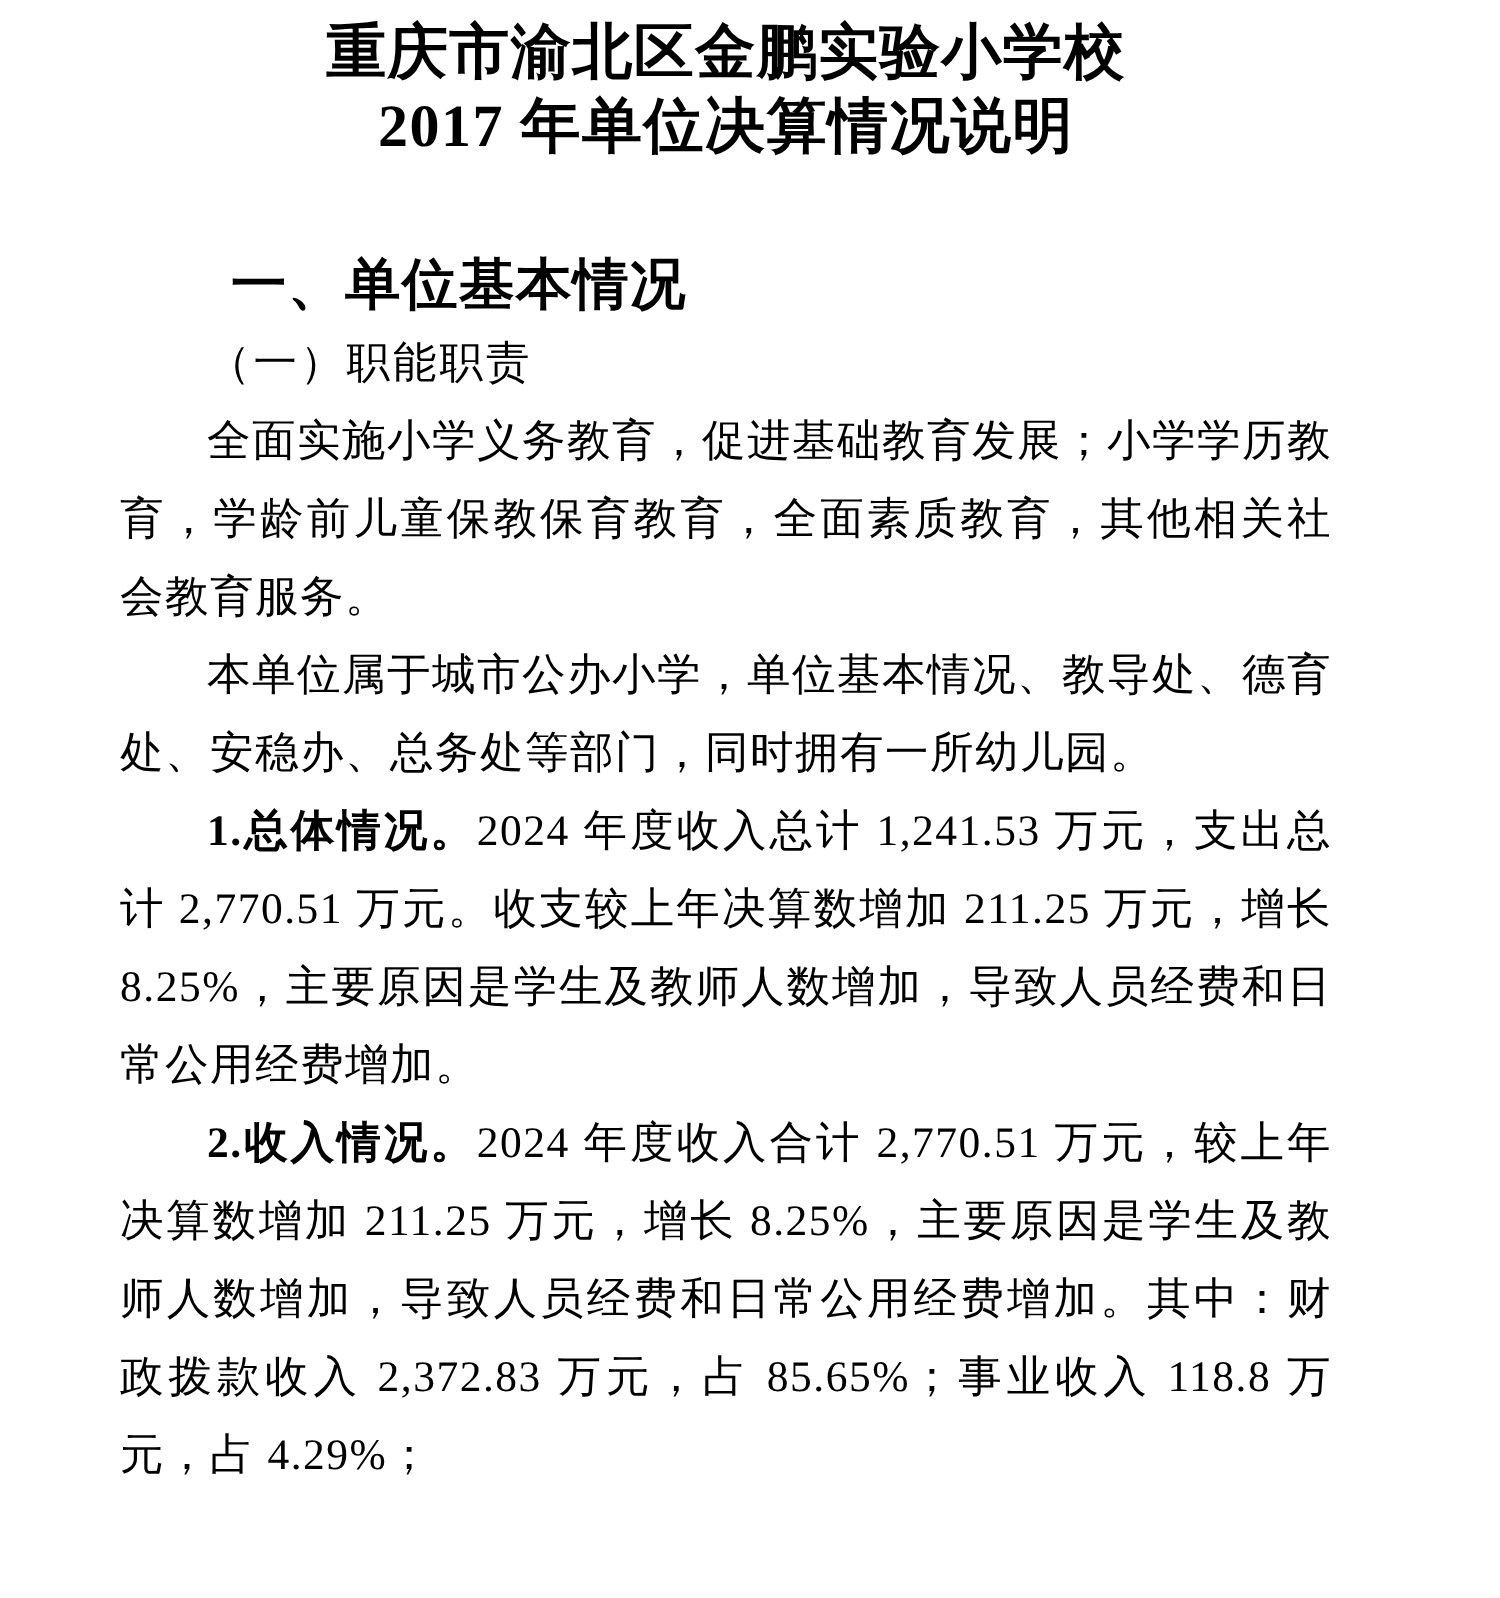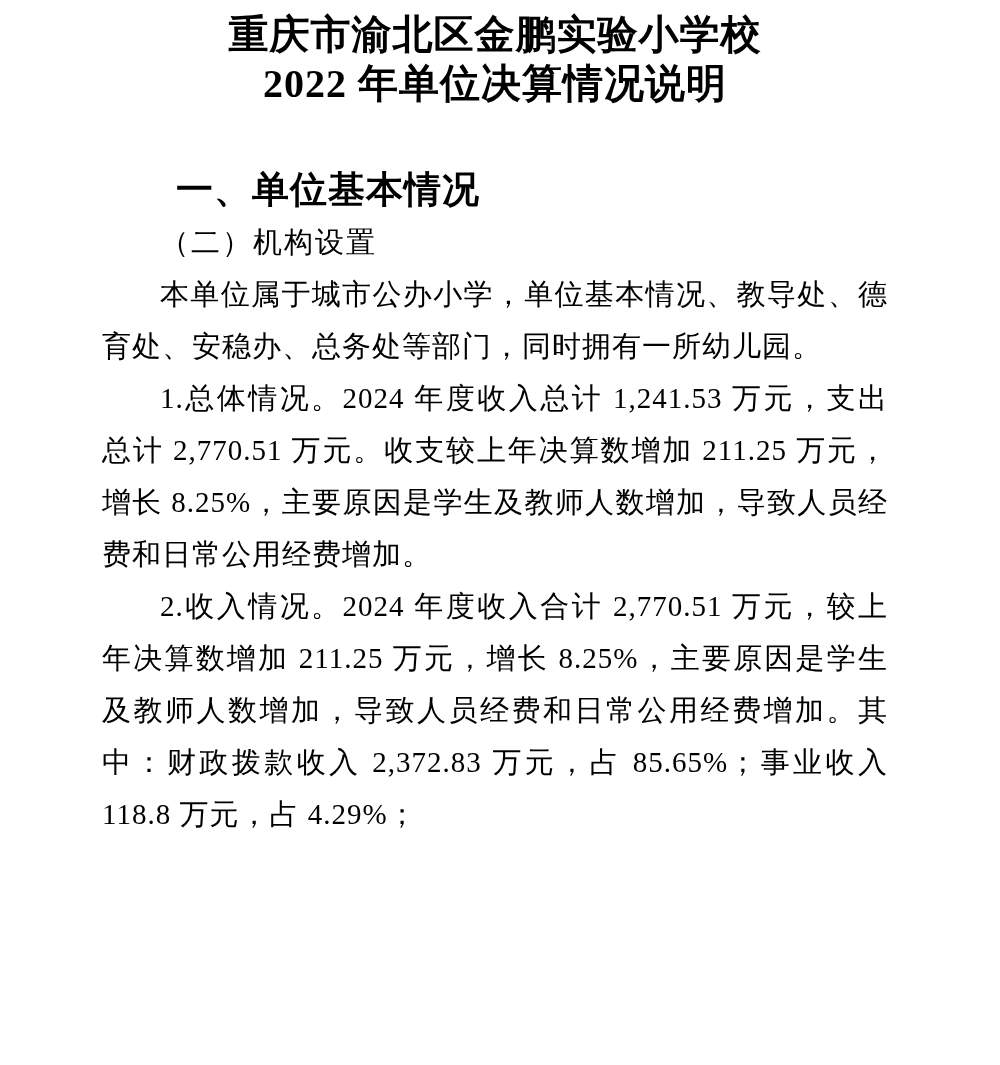--- a/index.html
+++ b/index.html
@@ -8,21 +8,21 @@
     background: #ffffff;
   }
   .page {
     position: relative;
     width: 1000px;
     height: 1065px;
     background: #ffffff;
     color: #000000;
     overflow: hidden;
     box-sizing: border-box;
-    padding: 10px 112px 0 102px;
+    padding: 10px 112px 0 80px;
     font-family: "Liberation Serif", "DejaVu Serif", serif;
   }
   .doc-title {
     text-align: center;
     font-weight: bold;
     font-size: 40px;
     line-height: 49px;
     letter-spacing: 1px;
     margin: 0 0 56px 0;
     font-family: "Liberation Serif", "DejaVu Serif", serif;
@@ -53,38 +53,39 @@
     font-weight: normal;
     font-size: 29px;
     line-height: 52px;
     margin: 0;
     text-indent: 2em;
     text-align: justify;
     text-justify: inter-ideograph;
     letter-spacing: 1px;
   }
   .body-para .lead {
-    font-weight: normal;
+    font-weight: bold;
   }
 </style>
 </head>
 <body>
 
 <div class="page">
 
   <div class="doc-title">
     <div class="t-line">重庆市渝北区金鹏实验小学校</div>
-    <div class="t-line">2022 年单位决算情况说明</div>
+    <div class="t-line">2017 年单位决算情况说明</div>
   </div>
 
   <h2 class="h1">一、单位基本情况</h2>
 
+  <h3 class="h2">（一）职能职责</h3>
 
+  <p class="body-para">全面实施小学义务教育，促进基础教育发展；小学学历教育，学龄前儿童保教保育教育，全面素质教育，其他相关社会教育服务。</p>
 
-  <h3 class="h2">（二）机构设置</h3>
 
   <p class="body-para">本单位属于城市公办小学，单位基本情况、教导处、德育处、安稳办、总务处等部门，同时拥有一所幼儿园。</p>
 
 
 
   <p class="body-para"><span class="lead">1.总体情况。</span><span>2024 年度收入总计 1,241.53 万元，支出总计 2,770.51 万元。收支较上年决算数增加 211.25 万元，增长 8.25%，主要原因是学生及教师人数增加，导致人员经费和日常公用经费增加。</span></p>
 
   <p class="body-para"><span class="lead">2.收入情况。</span><span>2024 年度收入合计 2,770.51 万元，较上年决算数增加 211.25 万元，增长 8.25%，主要原因是学生及教师人数增加，导致人员经费和日常公用经费增加。其中：财政拨款收入 2,372.83 万元，占 85.65%；事业收入 118.8 万元，占 4.29%；</span></p>
 
 </div>

